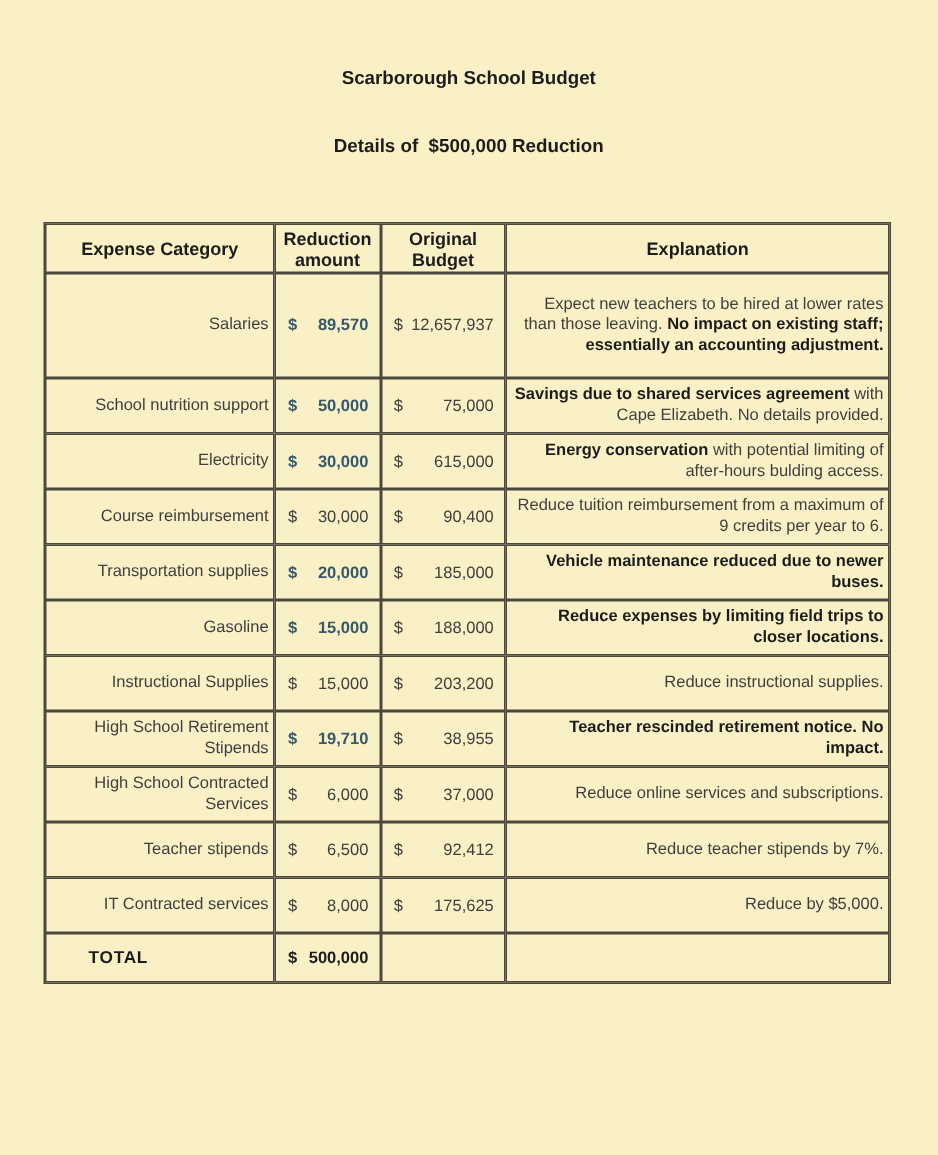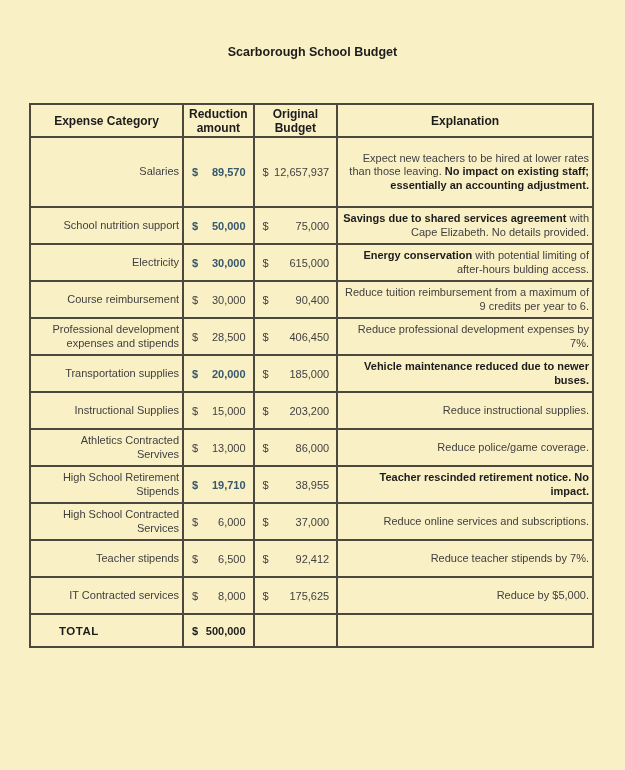--- a/index.html
+++ b/index.html
@@ -88,20 +88,21 @@
     letter-spacing: 0.5px;
   }
 </style>
 </head>
 <body>
 
 <div class="page">
 
   <div class="title-block">
     <div>Scarborough School Budget</div>
+    <div>Details of  $500,000 Reduction</div>
   </div>
 
   <table class="budget">
     <colgroup>
       <col class="c-cat">
         <col class="c-red">
         <col class="c-org">
         <col class="c-exp">
     </colgroup>
     <thead>
@@ -171,82 +172,66 @@
           </td>
           <td class="amt style-plain">
             <div class="money">
               <span>$</span>
               <span>90,400</span>
             </div>
           </td>
           <td class="exp"><span class="seg-plain">Reduce tuition reimbursement from a maximum of 9 credits per year to 6.</span></td>
         </tr>
         <tr>
-          <td class="cat">Professional development expenses and stipends</td>
-          <td class="amt style-plain">
-            <div class="money">
-              <span>$</span>
-              <span>28,500</span>
-            </div>
-          </td>
-          <td class="amt style-plain">
-            <div class="money">
-              <span>$</span>
-              <span>406,450</span>
-            </div>
-          </td>
-          <td class="exp"><span class="seg-plain">Reduce professional development expenses by 7%.</span></td>
-        </tr>
-        <tr>
           <td class="cat">Transportation supplies</td>
           <td class="amt style-blue">
             <div class="money">
               <span>$</span>
               <span>20,000</span>
             </div>
           </td>
           <td class="amt style-plain">
             <div class="money">
               <span>$</span>
               <span>185,000</span>
             </div>
           </td>
           <td class="exp"><span class="seg-bold">Vehicle maintenance reduced due to newer buses.</span></td>
         </tr>
         <tr>
+          <td class="cat">Gasoline</td>
+          <td class="amt style-blue">
+            <div class="money">
+              <span>$</span>
+              <span>15,000</span>
+            </div>
+          </td>
+          <td class="amt style-plain">
+            <div class="money">
+              <span>$</span>
+              <span>188,000</span>
+            </div>
+          </td>
+          <td class="exp"><span class="seg-bold">Reduce expenses by limiting field trips to closer locations.</span></td>
+        </tr>
+        <tr>
           <td class="cat">Instructional Supplies</td>
           <td class="amt style-plain">
             <div class="money">
               <span>$</span>
               <span>15,000</span>
             </div>
           </td>
           <td class="amt style-plain">
             <div class="money">
               <span>$</span>
               <span>203,200</span>
             </div>
           </td>
           <td class="exp"><span class="seg-plain">Reduce instructional supplies.</span></td>
-        </tr>
-        <tr>
-          <td class="cat">Athletics Contracted Servives</td>
-          <td class="amt style-plain">
-            <div class="money">
-              <span>$</span>
-              <span>13,000</span>
-            </div>
-          </td>
-          <td class="amt style-plain">
-            <div class="money">
-              <span>$</span>
-              <span>86,000</span>
-            </div>
-          </td>
-          <td class="exp"><span class="seg-plain">Reduce police/game coverage.</span></td>
         </tr>
         <tr>
           <td class="cat">High School Retirement Stipends</td>
           <td class="amt style-blue">
             <div class="money">
               <span>$</span>
               <span>19,710</span>
             </div>
           </td>
           <td class="amt style-plain">

